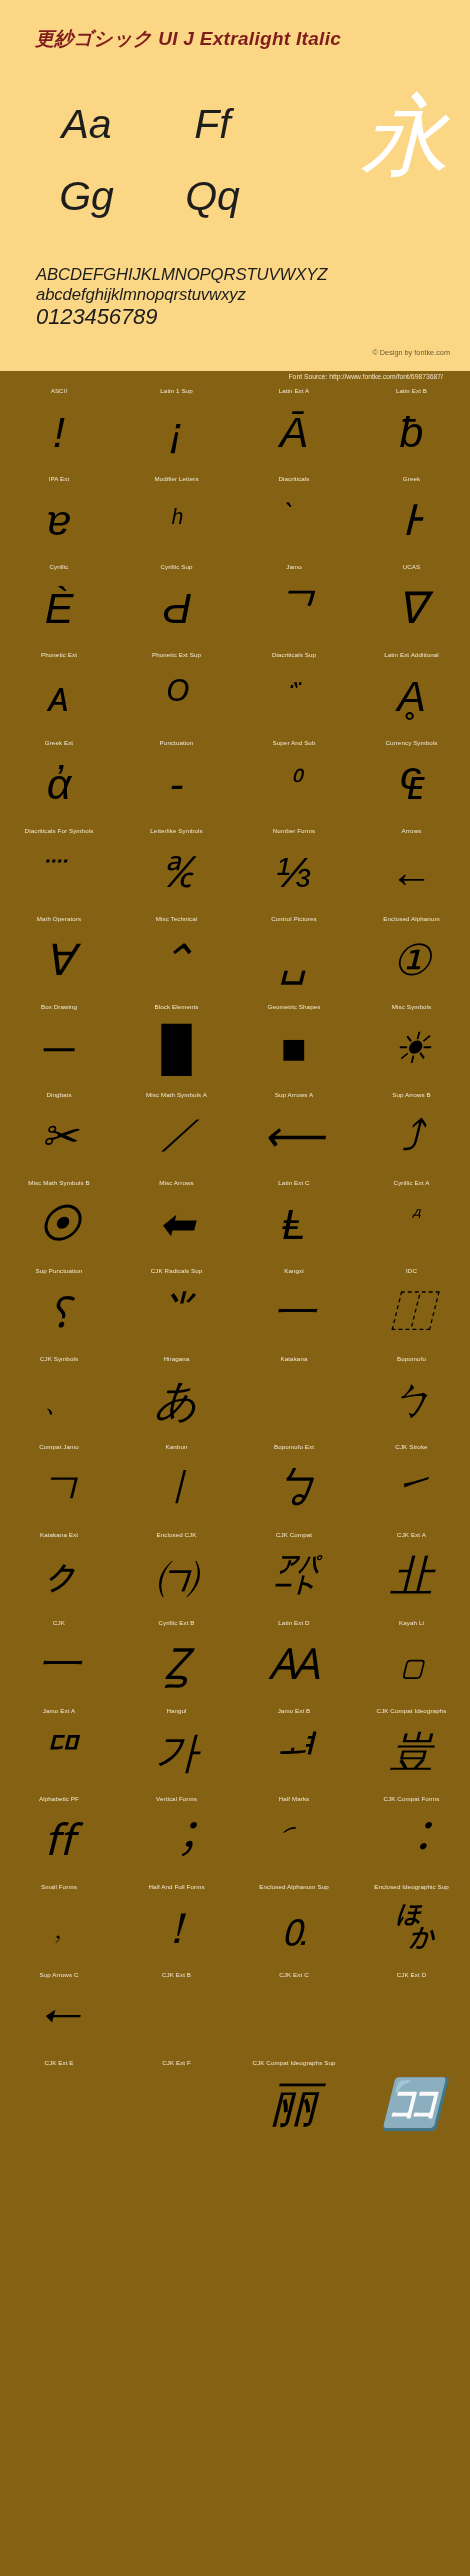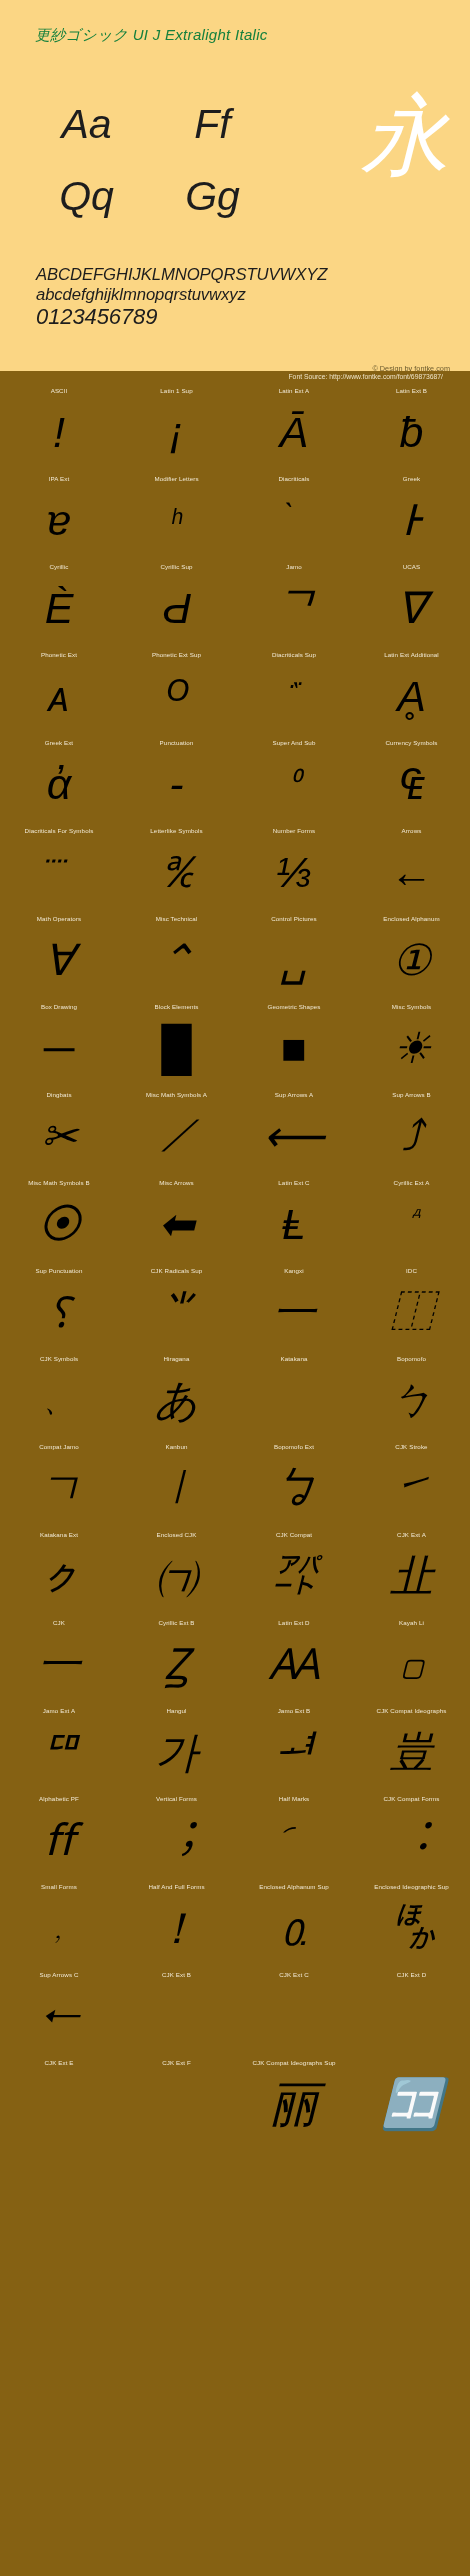--- a/index.html
+++ b/index.html
@@ -22,24 +22,24 @@
     position:relative;
     width:470px;
     height:371px;
     background:#fbd684;
     box-sizing:border-box;
   }
   .header-title{
     position:absolute;
     left:35px;
     top:26px;
-    font-size:15px;
+    font-size:19px;
     font-style:italic;
-    font-weight:400;
-    color:#15803d;
+    font-weight:700;
+    color:#7f1d1d;
     letter-spacing:0.3px;
     white-space:nowrap;
   }
   .spec-area{
     position:absolute;
     left:0;
     top:88px;
     width:470px;
     height:159px;
   }
@@ -85,21 +85,21 @@
   .alpha-line{
     white-space:nowrap;
     line-height:1.18;
   }
   .alpha-upper{font-size:16.7px;letter-spacing:-0.1px;}
   .alpha-lower{font-size:16.7px;letter-spacing:-0.1px;}
   .alpha-digits{font-size:22px;letter-spacing:-0.1px;}
   .credit{
     position:absolute;
     right:20px;
-    top:364px;
+    top:348px;
     font-size:7.3px;
     color:#6b5a2e;
     white-space:nowrap;
   }
 
   
   .source-bar{
     position:absolute;
     left:0;
     top:371px;
@@ -171,22 +171,22 @@
 <div class="page">
 
   <div class="header">
 
     <div class="header-title">更紗ゴシック UI J Extralight Italic</div>
 
     <div class="spec-area">
       <div class="spec-pairs">
         <div class="spec-pair">Aa</div>
         <div class="spec-pair">Ff</div>
+        <div class="spec-pair">Gg</div>
         <div class="spec-pair">Qq</div>
-        <div class="spec-pair">Gg</div>
       </div>
       <div class="cjk-sample">永</div>
     </div>
 
     <div class="alpha-block">
       <div class="alpha-line alpha-upper">ABCDEFGHIJKLMNOPQRSTUVWXYZ</div>
       <div class="alpha-line alpha-lower">abcdefghijklmnopqrstuvwxyz</div>
       <div class="alpha-line alpha-digits">0123456789</div>
     </div>
 

